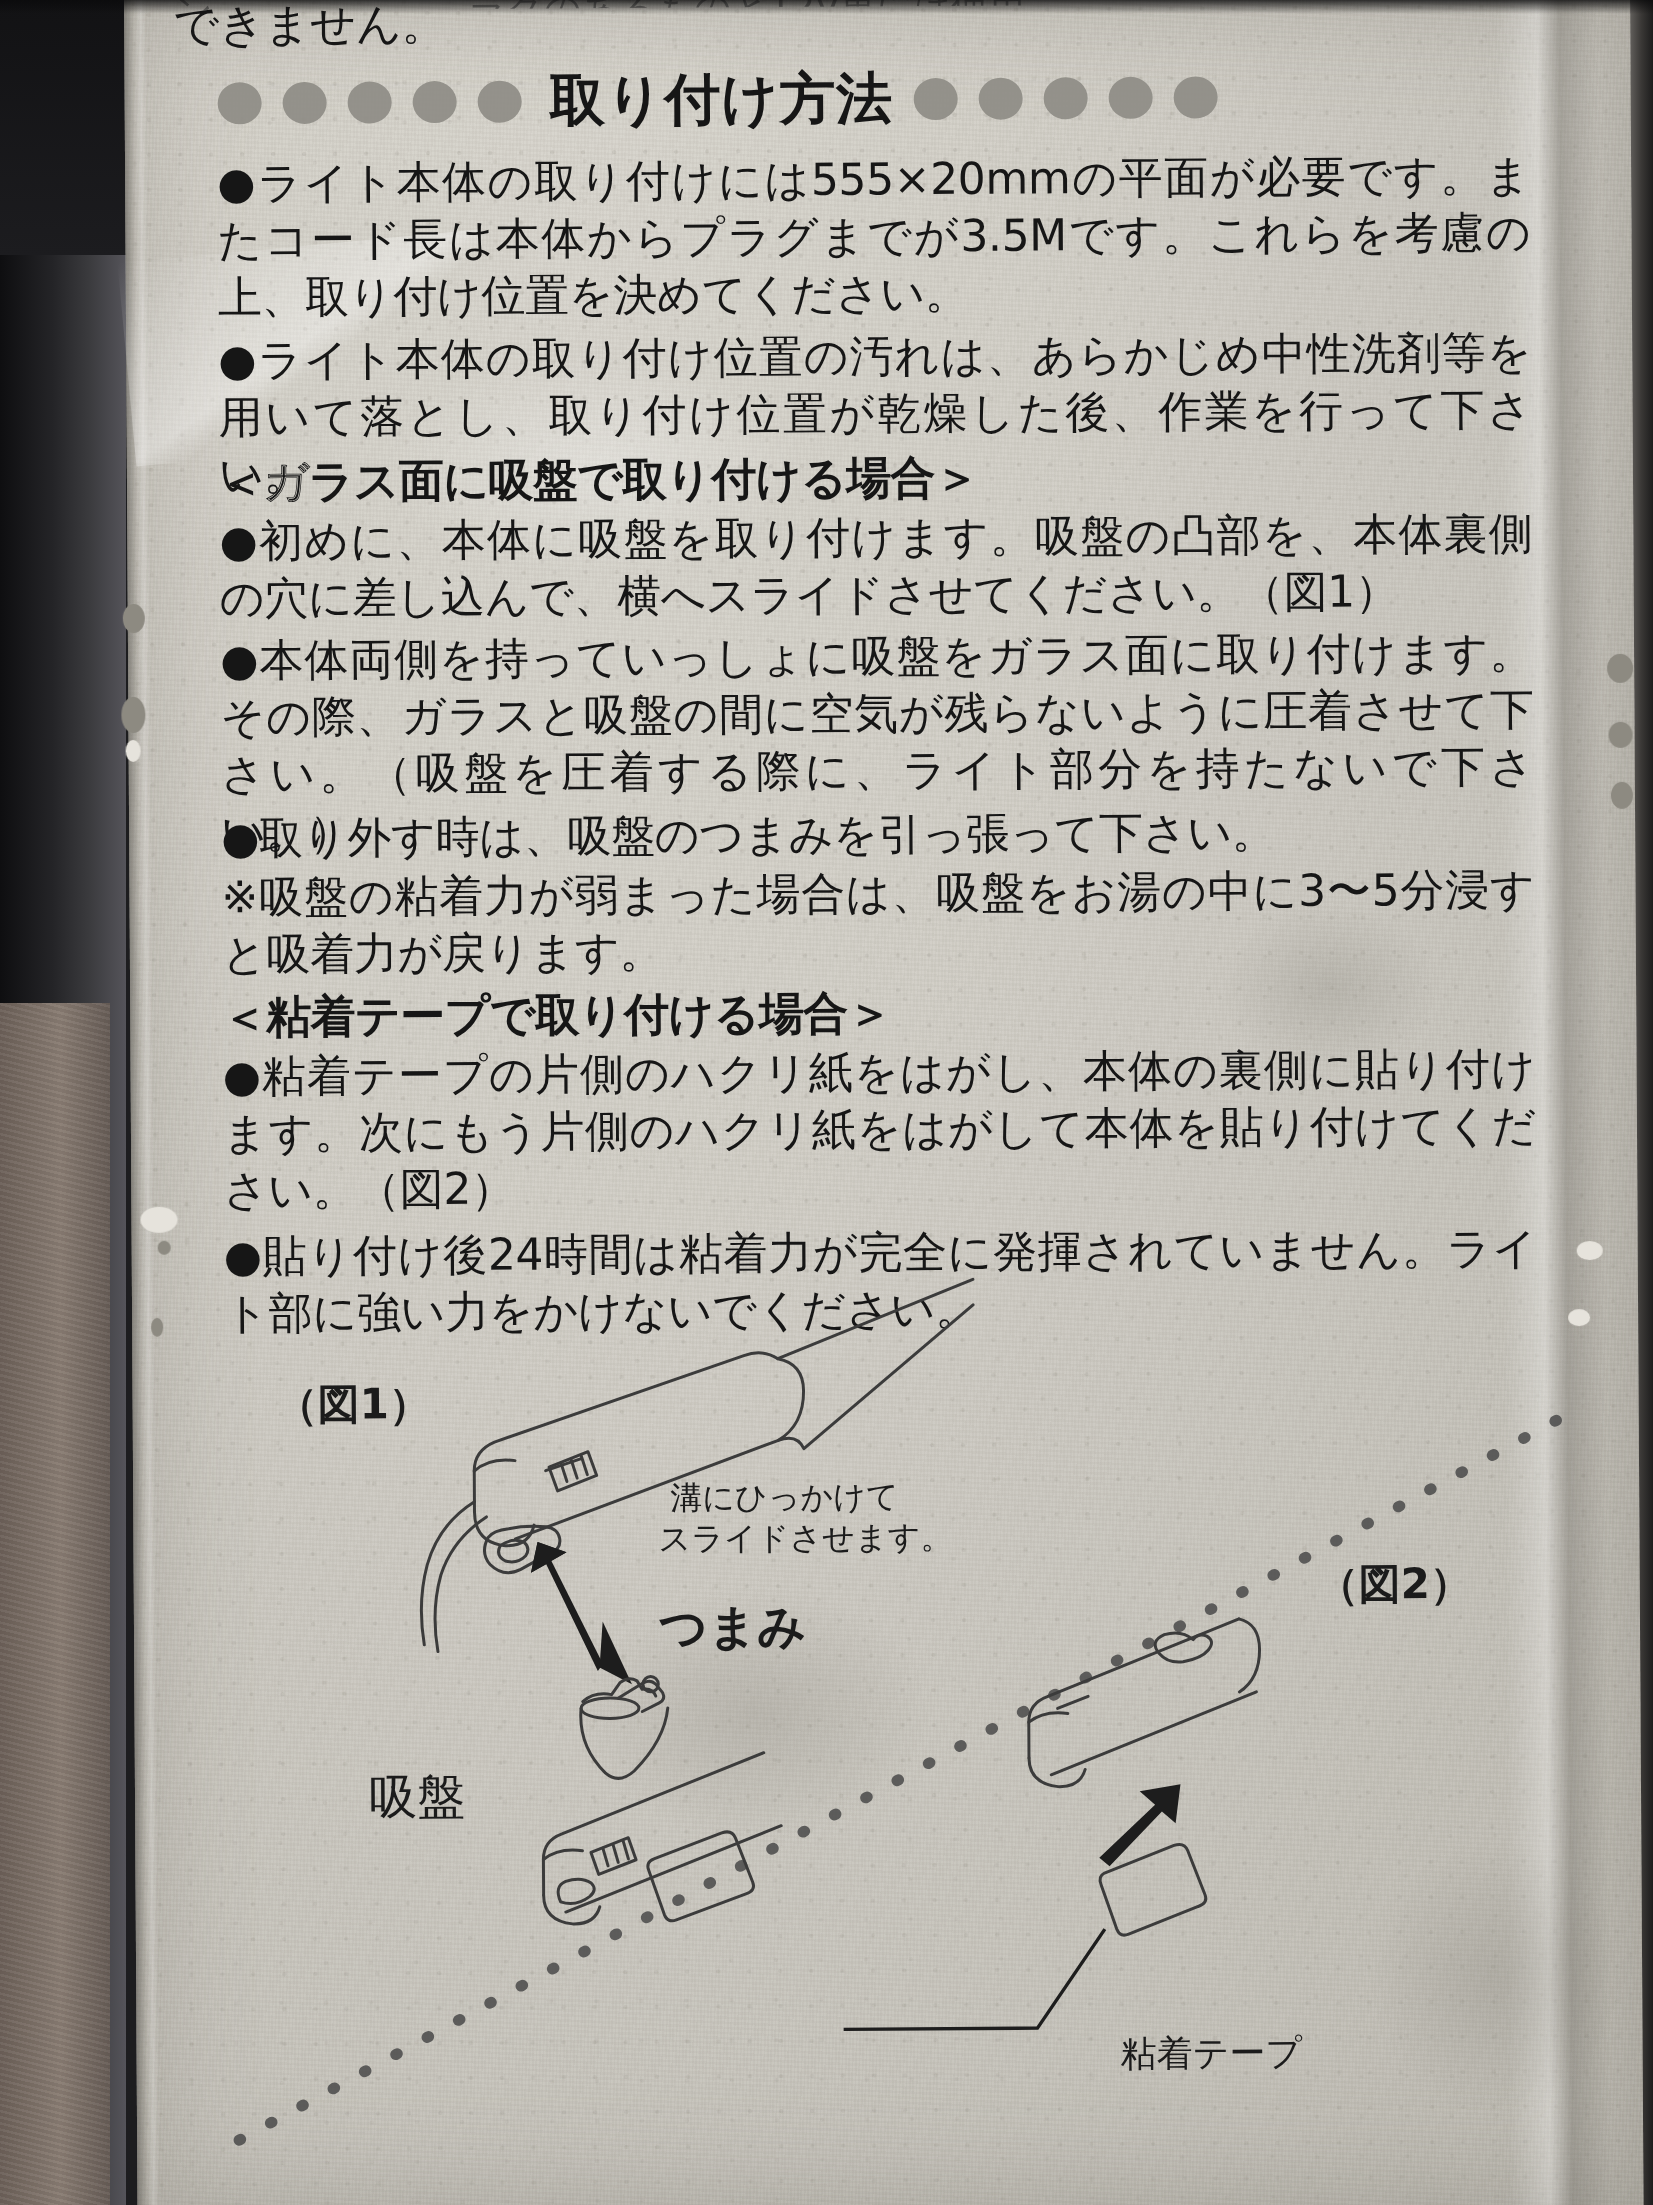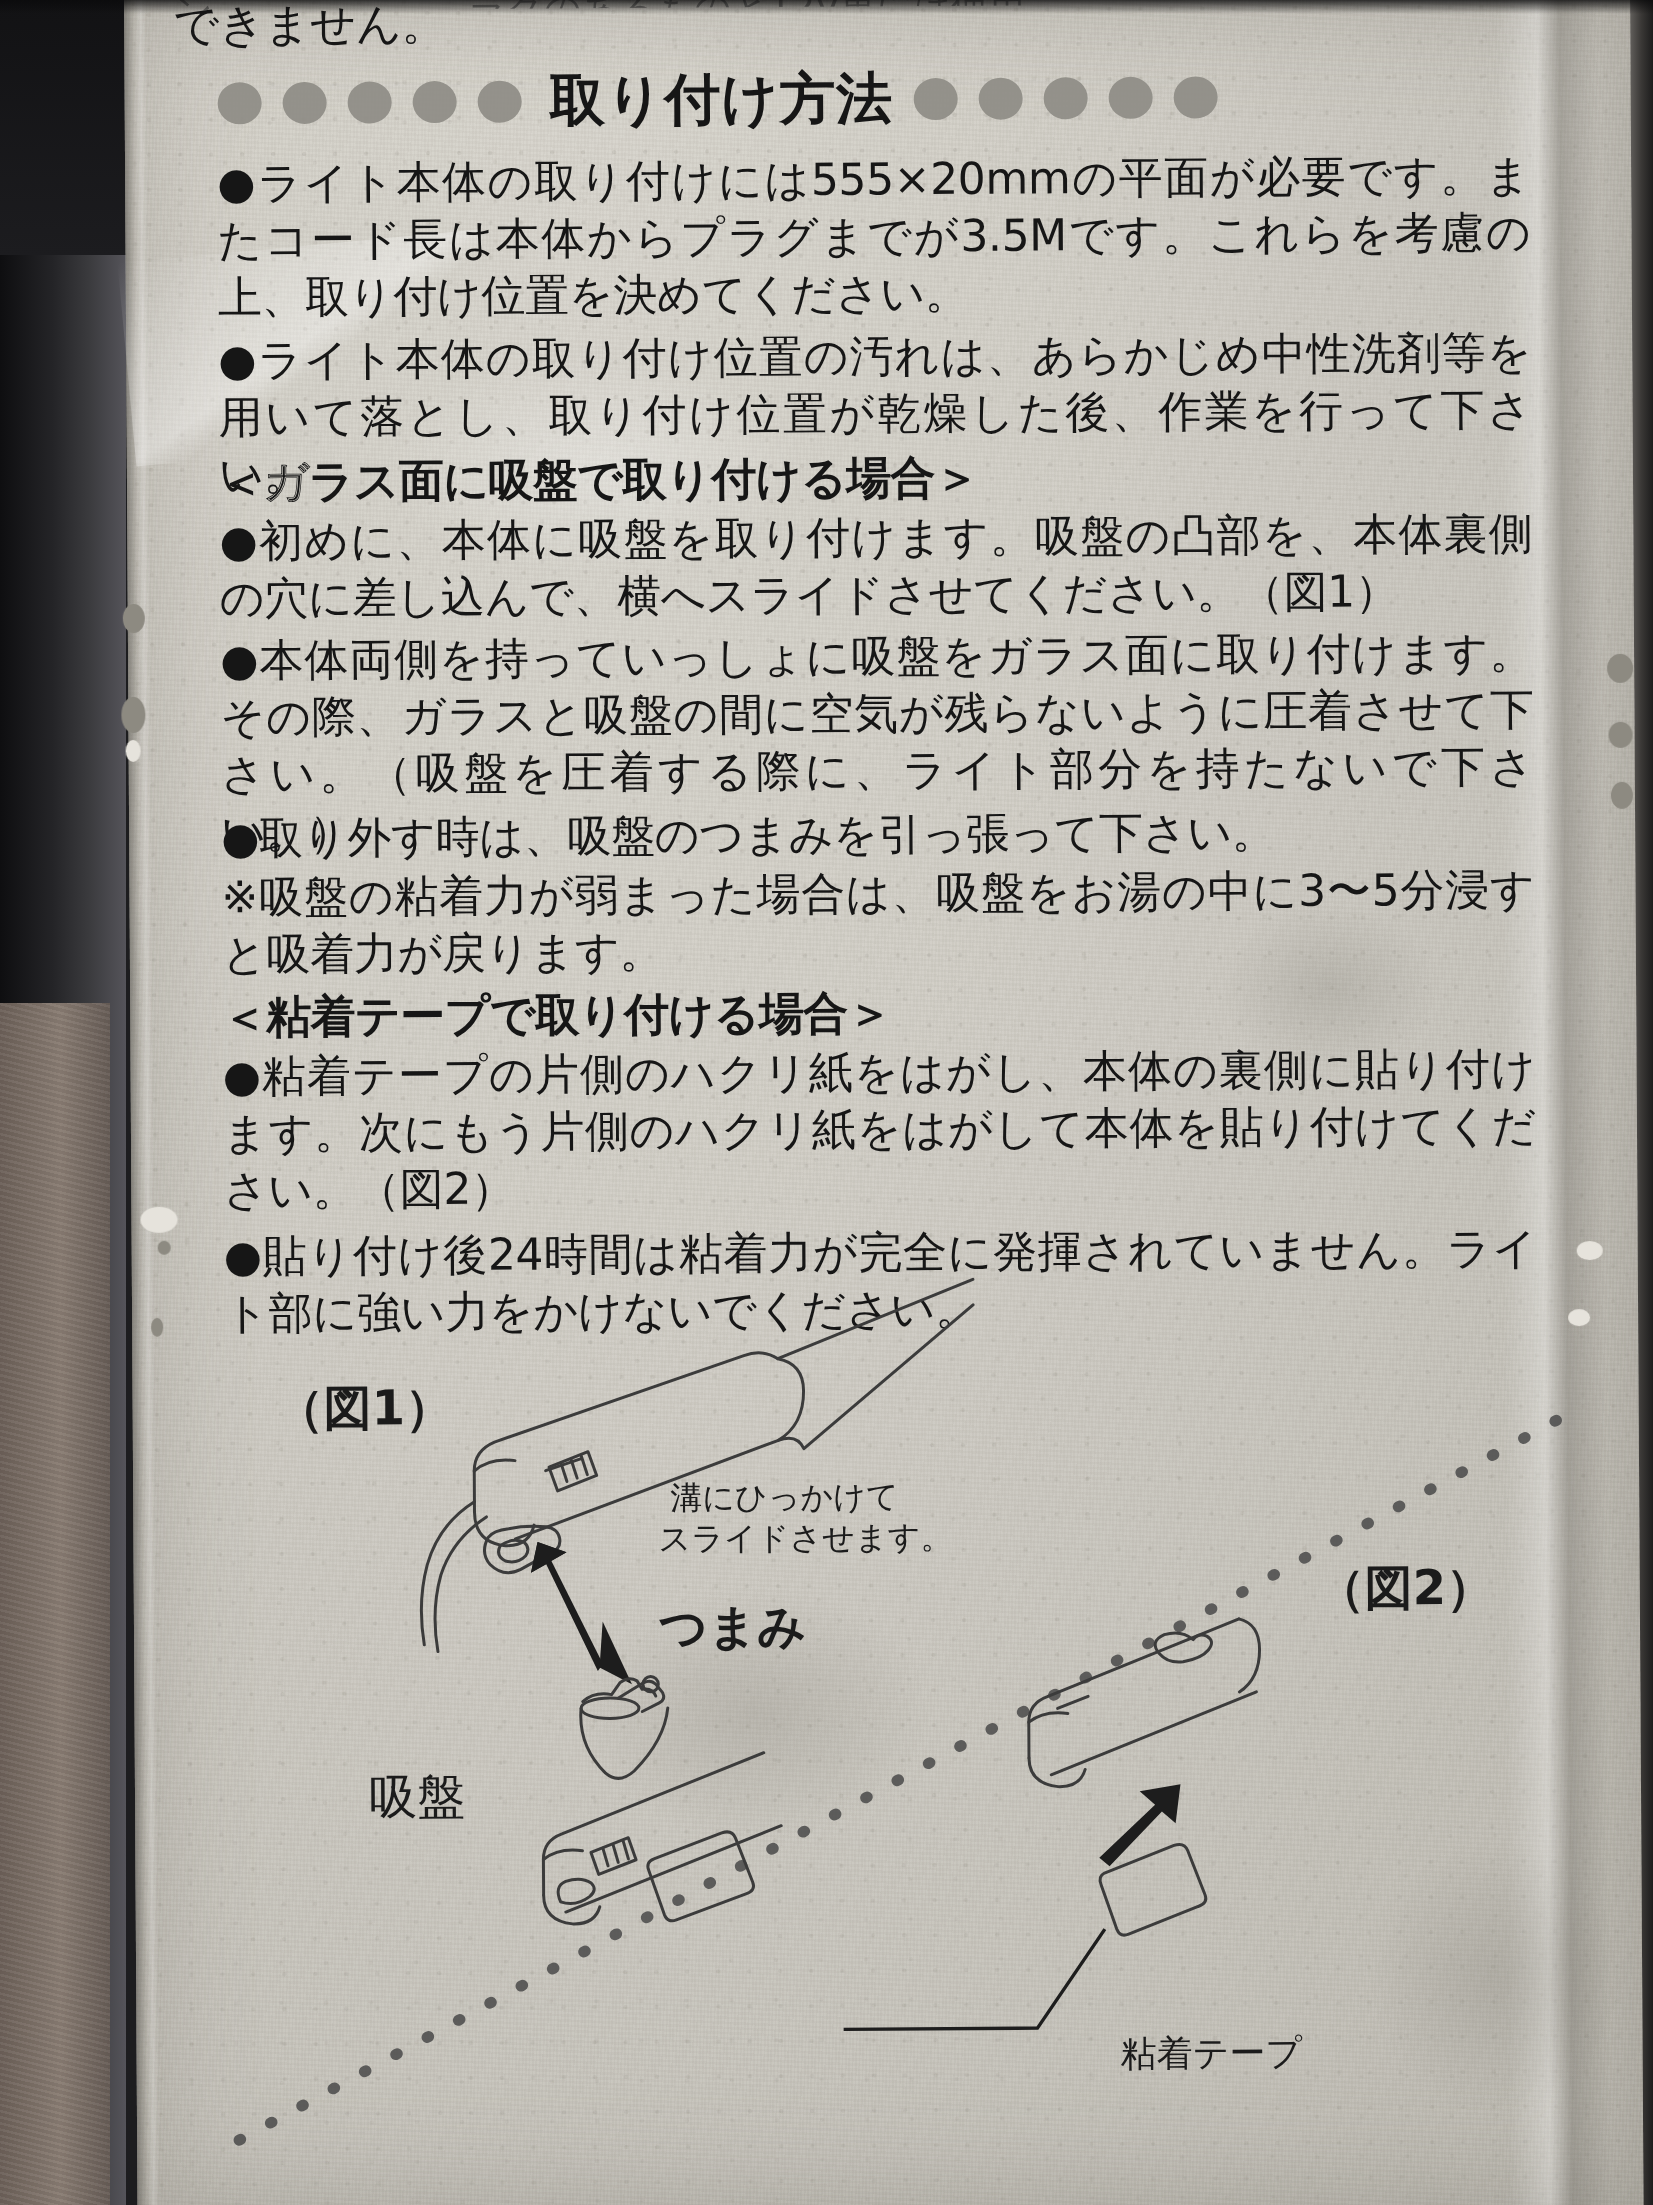--- a/index.html
+++ b/index.html
@@ -206,21 +206,21 @@
   
   #figures {
     position: absolute;
     left: 102px;
     top: 1360px;
     width: 1394px;
     height: 850px;
   }
   .fig-label {
     position: absolute;
-    font-size: 48px;
+    font-size: 42px;
     font-weight: bold;
     font-family: "DejaVu Sans","Liberation Sans",sans-serif;
     color: #1b1b1b;
   }
   .fig-cap {
     position: absolute;
     font-size: 32px;
     font-family: "DejaVu Sans","Liberation Sans",sans-serif;
     color: #1b1b1b;
     line-height: 1.25;

